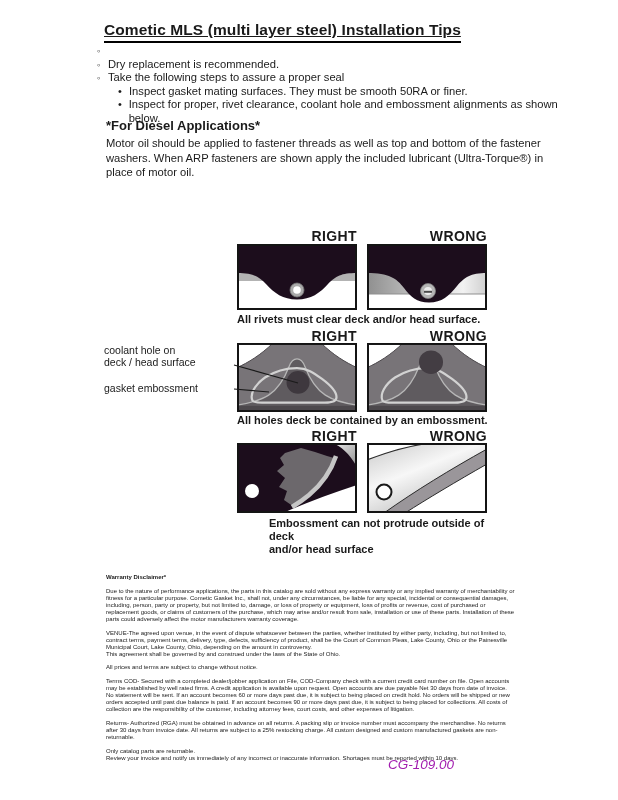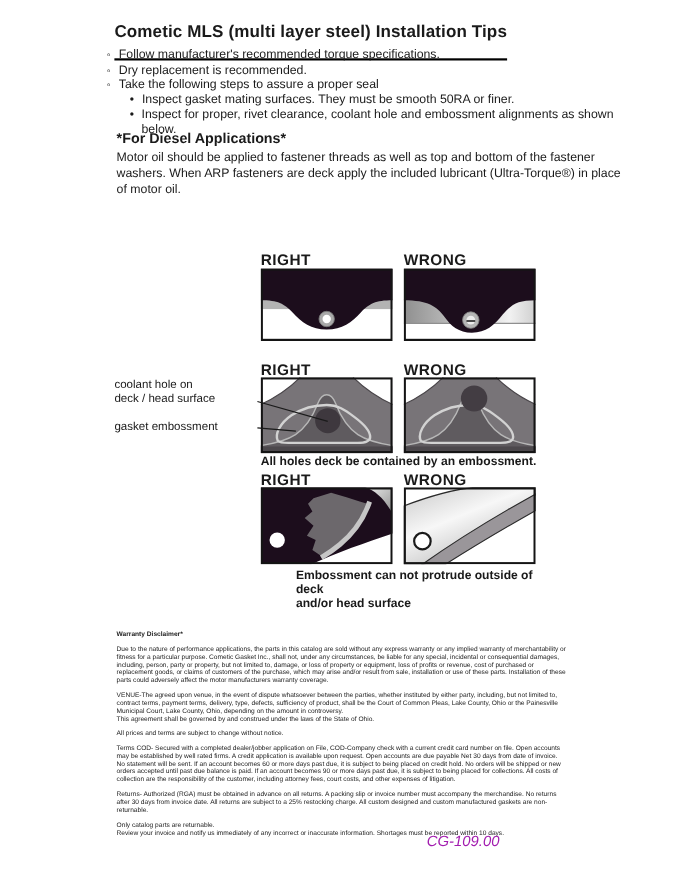--- a/index.html
+++ b/index.html
@@ -5,35 +5,35 @@
   * { margin:0; padding:0; box-sizing:border-box; }
   html,body { background:#ffffff; }
   .page {
     position:relative; width:618px; height:800px; background:#ffffff;
     font-family:"Liberation Sans", sans-serif; color:#1a1a1a; overflow:hidden;
   }
   .abs { position:absolute; }
 
   .title {
     left:104px; top:21px; font-size:15.5px; font-weight:bold;
-    border-bottom:2px solid #000; padding-bottom:14px; letter-spacing:0.1px;
+    border-bottom:2px solid #000; padding-bottom:2px; letter-spacing:0.1px;text-decoration:underline;
   }
   .bullets { left:97px; top:44px; width:480px; font-size:11.2px; line-height:13.5px; }
   .brow { display:flex; }
   .brow .mk { width:11px; font-size:9.5px; line-height:13.5px; text-align:left; }
   .brow.sub { padding-left:21px; }
   .brow.sub .mk { font-size:11px; }
 
   .diesel-heading { left:106px; top:118px; font-size:13px; font-weight:bold; }
   .body-par { left:106px; width:464px; font-size:11.2px; line-height:14.5px; }
   .p1 { top:136px; }
   .p2 { top:169px; }
   .p3 { top:217px; }
 
-  .fig-label { width:120px; text-align:left; font-size:14px; font-weight:bold; letter-spacing:0.4px; }
+  .fig-label { width:120px; text-align:right; font-size:14px; font-weight:bold; letter-spacing:0.4px; }
   .fig-img { width:120px; display:block; }
   .fig-caption { font-size:11px; font-weight:bold; white-space:pre-line; line-height:13px; }
 
   .callout { width:130px; text-align:left; font-size:10.5px; line-height:11.5px; white-space:pre-line; }
 
   .legal { left:106px; top:574px; width:410px; font-size:6px; line-height:7.1px; color:#222; }
   .legal .lp { margin-bottom:6.5px; white-space:pre-line; }
   .legal .lp-head { font-weight:bold; }
 
   .pagenum { left:388px; top:757px; font-size:13.5px; color:#a21caf;font-style:italic; }
@@ -42,42 +42,41 @@
 </head>
 <body>
 
 <div class="page">
 
   <div class="abs title">Cometic MLS (multi layer steel) Installation Tips</div>
 
   <div class="abs bullets">
     <div class="brow">
       <span class="mk">◦</span>
-      <span>Follow manufacturer's recommended torque specifications.</span>
     </div>
     <div class="brow">
       <span class="mk">◦</span>
       <span>Dry replacement is recommended.</span>
     </div>
     <div class="brow">
       <span class="mk">◦</span>
       <span>Take the following steps to assure a proper seal</span>
     </div>
     <div class="brow sub">
       <span class="mk">•</span>
       <span>Inspect gasket mating surfaces.  They must be smooth 50RA or finer.</span>
     </div>
     <div class="brow sub">
       <span class="mk">•</span>
       <span>Inspect for proper, rivet clearance, coolant hole and embossment alignments as shown below.</span>
     </div>
   </div>
 
   <div class="abs diesel-heading">*For Diesel Applications*</div>
-  <div class="abs body-par p1">Motor oil should be applied to fastener threads as well as top and bottom of the fastener washers. When ARP fasteners are deck apply the included lubricant (Ultra-Torque®) in place of motor oil.</div>
+  <div class="abs body-par p1">Motor oil should be applied to fastener threads as well as top and bottom of the fastener washers. When ARP fasteners are shown apply the included lubricant (Ultra-Torque®) in place of motor oil.</div>
 
   <div class="abs fig-label" style="left:237px; top:228px;">RIGHT</div>
   <div class="abs fig-label" style="left:367px; top:228px;">WRONG</div>
 
   <div class="abs" style="left:237px; top:244px;">
     <svg class="fig-img" width="120" height="66" viewBox="0 0 120 66">
       <rect width="120" height="66" fill="#ffffff"></rect>
       <rect y="28" width="120" height="9" fill="#b3b3b3"></rect>
       <path d="M0,0 H120 V29 C104,29 99,32 91,40 C83,49 74,55.5 60,55.5 C46,55.5 37,49 29,40 C21,32 16,29 0,29 Z" fill="#1c0d1c"></path>
       <circle cx="60" cy="46" r="7" fill="#a9a9a9" stroke="#777777" stroke-width="0.8"></circle>
@@ -100,20 +99,21 @@
       <rect y="28" width="120" height="22" fill="url(#g1w)"></rect>
       <line x1="0" y1="50" x2="120" y2="50" stroke="#8f8f8f" stroke-width="1"></line>
       <path d="M0,0 H120 V29 C103,29 98,33 90,42 C82,52 75,58.5 62,58.5 C50,58.5 43,52.5 37,44 C30,34.5 22,29 0,29 Z" fill="#1c0d1c"></path>
       <circle cx="61" cy="47" r="7.5" fill="#b5b5b5" stroke="#808080" stroke-width="0.8"></circle>
       <circle cx="61" cy="47" r="4" fill="#ececec"></circle>
       <line x1="57" y1="47.8" x2="65" y2="47.8" stroke="#4a4a4a" stroke-width="2"></line>
       <rect x="1" y="1" width="118" height="64" fill="none" stroke="#141414" stroke-width="2"></rect>
     </svg>
   </div>
 
+  <div class="abs fig-caption" style="left:237px; top:313px;">All rivets must clear deck and/or head surface.</div>
 
   <div class="abs fig-label" style="left:237px; top:328px;">RIGHT</div>
   <div class="abs fig-label" style="left:367px; top:328px;">WRONG</div>
 
   <div class="abs callout" style="left:104px; top:345px;">coolant hole on
 deck / head surface</div>
   <div class="abs callout" style="left:104px; top:383px;">gasket embossment</div>
 
   <div class="abs" style="left:237px; top:343px;">
     <svg class="fig-img" width="120" height="69" viewBox="0 0 120 70" preserveAspectRatio="none">

